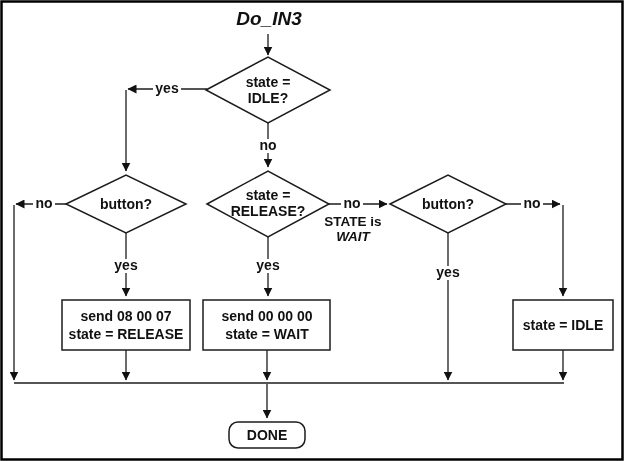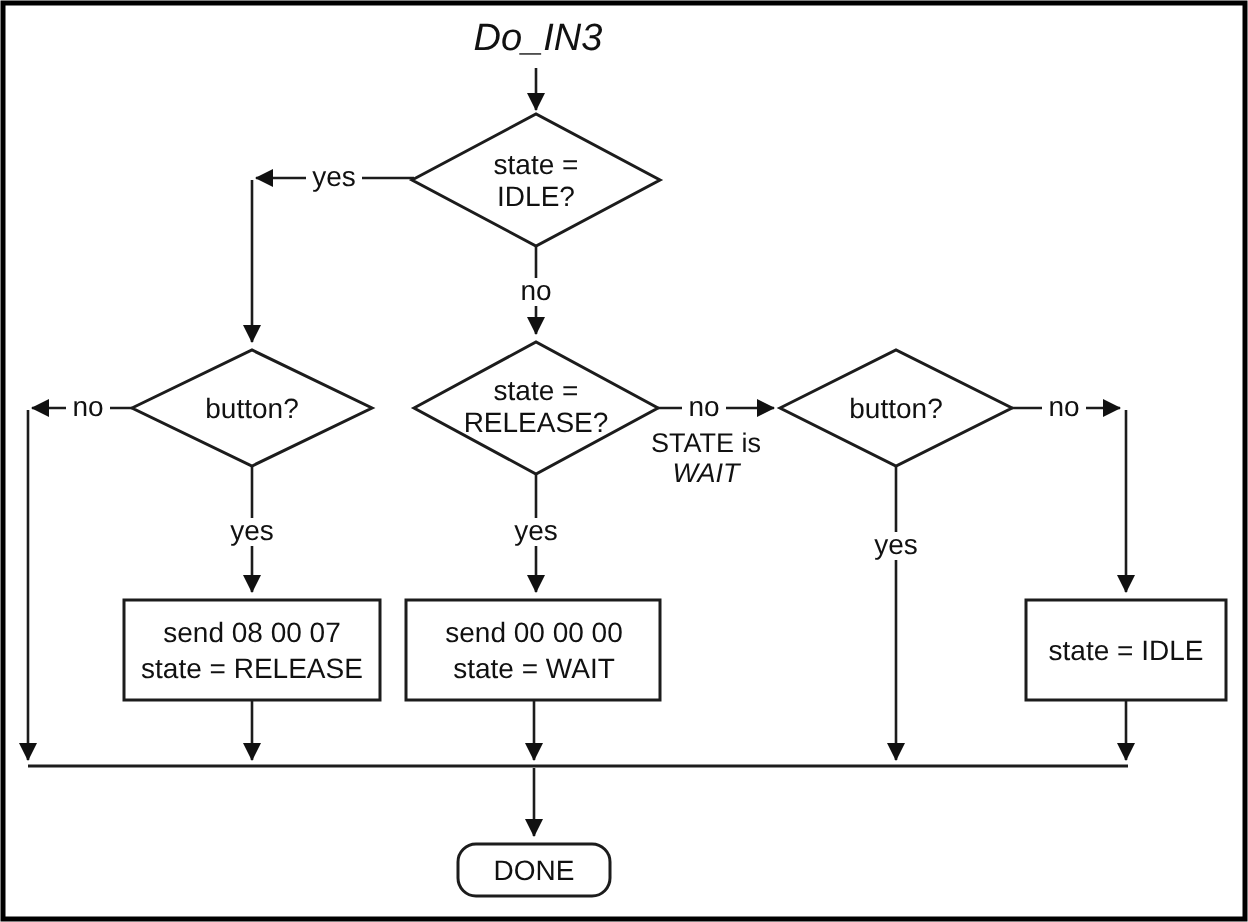--- a/index.html
+++ b/index.html
@@ -1,16 +1,16 @@
 <!DOCTYPE html>
 <html><head>
 <meta charset="utf-8">
 <style>
   html, body { margin: 0; padding: 0; background: #ffffff; }
-  .page { width: 624px; height: 461px; position: relative; }
+  .page { width: 624px; height: 461px; position: relative; font-weight: bold; }
   svg { display: block; }
   text {
     font-family: "Liberation Sans", sans-serif;
     fill: #111111;
   }
   .node-text  { font-size: 14px; text-anchor: middle; }
   .edge-label { font-size: 14px; text-anchor: middle; }
   .annotation { font-size: 13.5px; text-anchor: middle; }
   .italic     { font-style: italic; }
   .title-text { font-size: 19px; font-style: italic; text-anchor: middle; }

